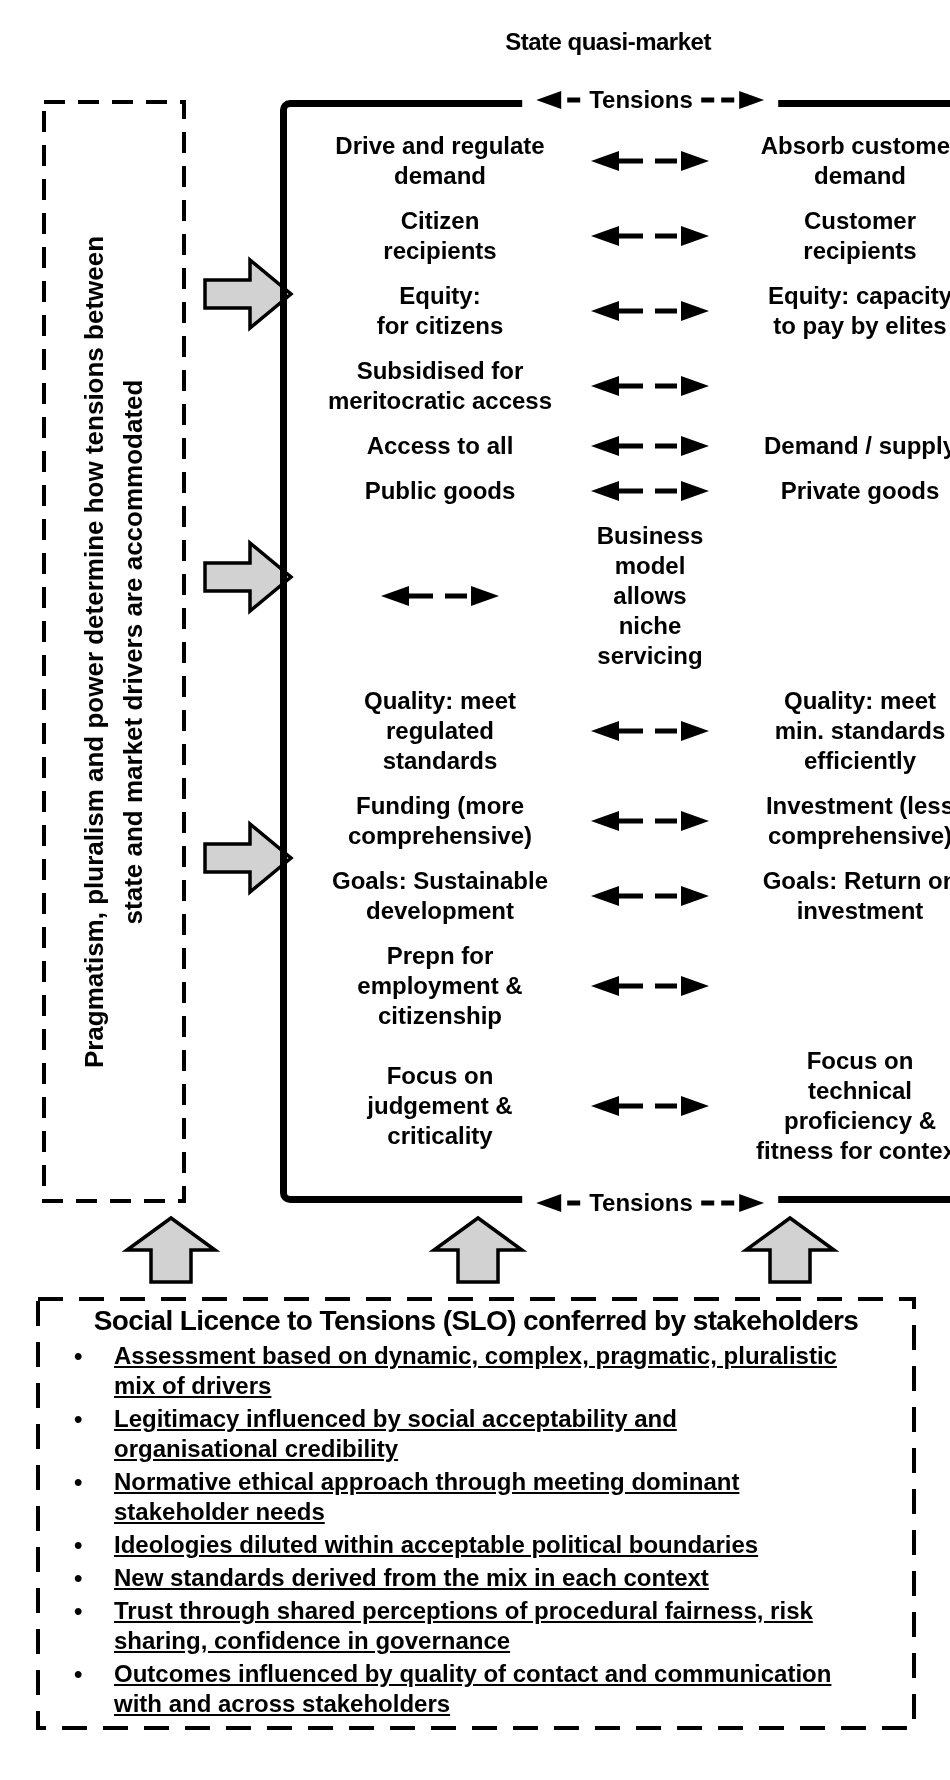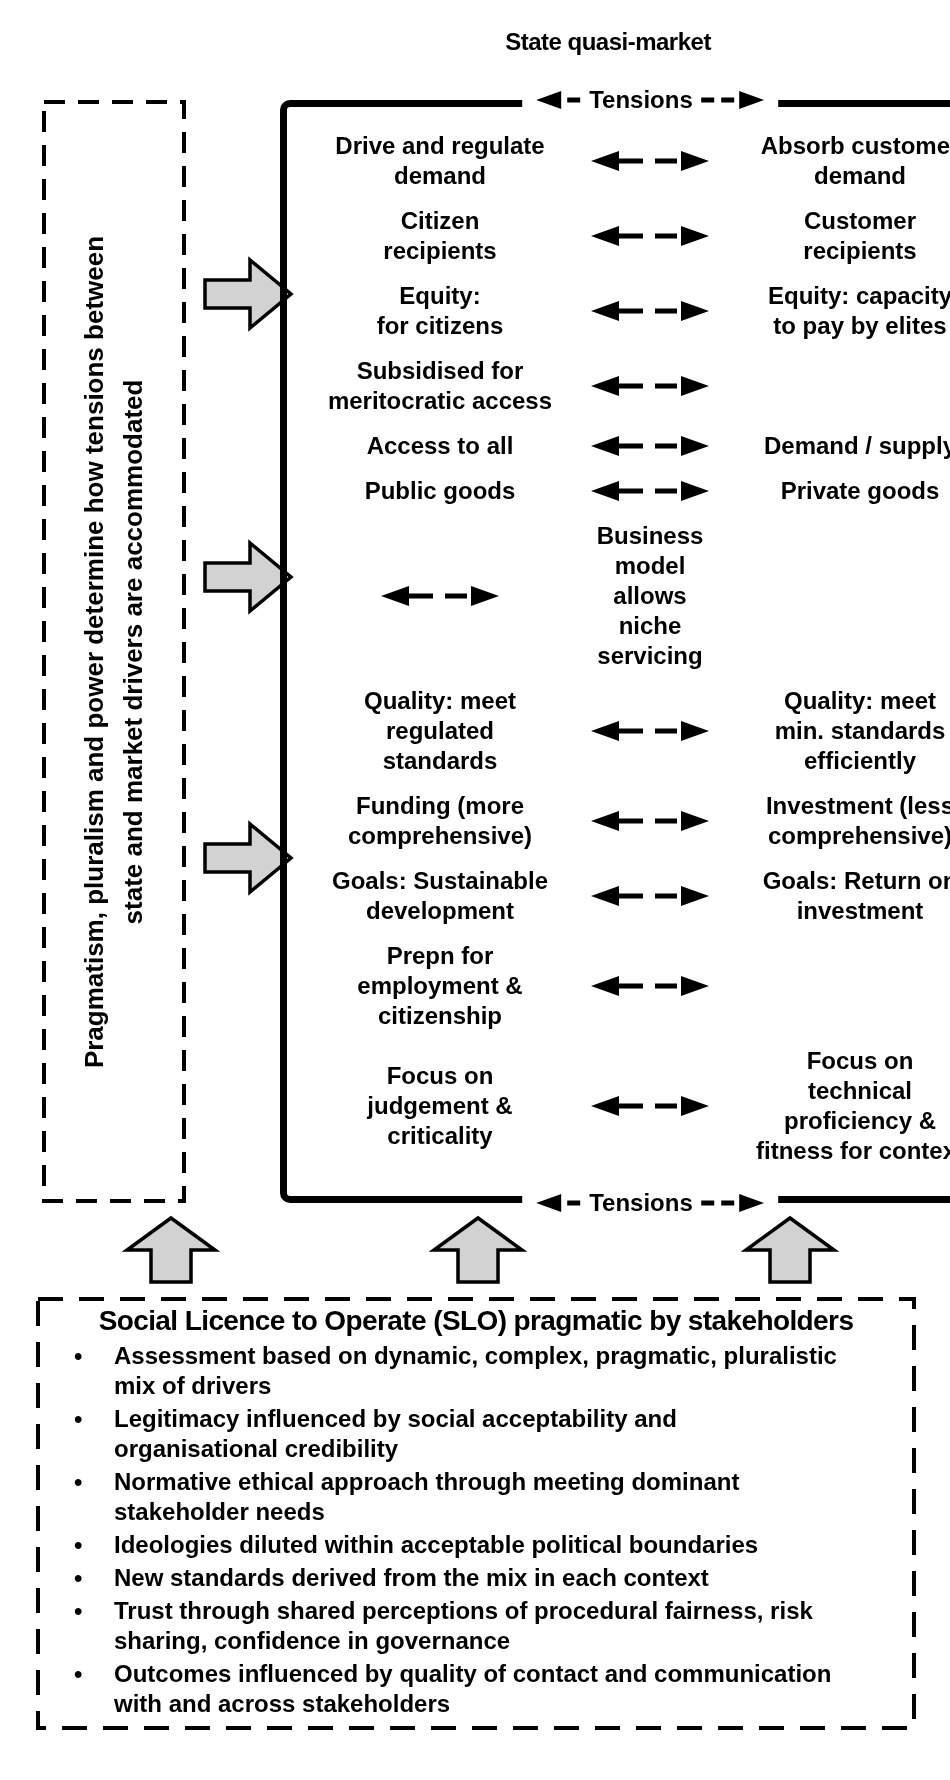--- a/index.html
+++ b/index.html
@@ -65,21 +65,21 @@
   .slo-box svg.border-rect{position:absolute;left:0;top:0;}
   .slo-title{
     position:relative;margin:8px 6px 4px 6px;text-align:center;
     font-size:28px;letter-spacing:-0.6px;white-space:nowrap;
   }
   .slo-list{
     position:relative;list-style:none;margin:2px 0 0 0;padding:0;
   }
   .slo-list li{
     position:relative;padding-left:78px;padding-right:6px;
-    font-size:24px;line-height:30px;margin-bottom:3px;white-space:pre-line;
+    font-size:24px;line-height:30px;margin-bottom:3px;white-space:pre-line;text-decoration:underline;
   }
   .slo-list li::before{
     content:"\2022";position:absolute;left:38px;top:0;font-size:24px;
   }
 </style>
 </head>
 <body>
 
 <div class="canvas">
 
@@ -310,21 +310,21 @@
     <path d="M56 3 L100 35 L76 35 L76 67 L36 67 L36 35 L12 35 Z" fill="#d2d2d2" stroke="#000" stroke-width="3.5" stroke-linejoin="miter"></path>
   </svg>
   <svg class="block-arrow" style="left:734px;top:1215px;" width="112" height="70" viewBox="0 0 112 70">
     <path d="M56 3 L100 35 L76 35 L76 67 L36 67 L36 35 L12 35 Z" fill="#d2d2d2" stroke="#000" stroke-width="3.5" stroke-linejoin="miter"></path>
   </svg>
 
   <div class="slo-box">
     <svg class="border-rect" width="880" height="433" viewBox="0 0 880 433">
       <rect x="2" y="2" width="876" height="429" fill="none" stroke="#000" stroke-width="4" stroke-dasharray="25 16"></rect>
     </svg>
-    <div class="slo-title">Social Licence to Operate (SLO) pragmatic by stakeholders</div>
+    <div class="slo-title">Social Licence to Tensions (SLO) conferred by stakeholders</div>
     <ul class="slo-list">
       <li>Assessment based on dynamic, complex, pragmatic, pluralistic
 mix of drivers</li>
       <li>Legitimacy influenced by social acceptability and
 organisational credibility</li>
       <li>Normative ethical approach through meeting dominant
 stakeholder needs</li>
       <li>Ideologies diluted within acceptable political boundaries</li>
       <li>New standards derived from the mix in each context</li>
       <li>Trust through shared perceptions of procedural fairness, risk

